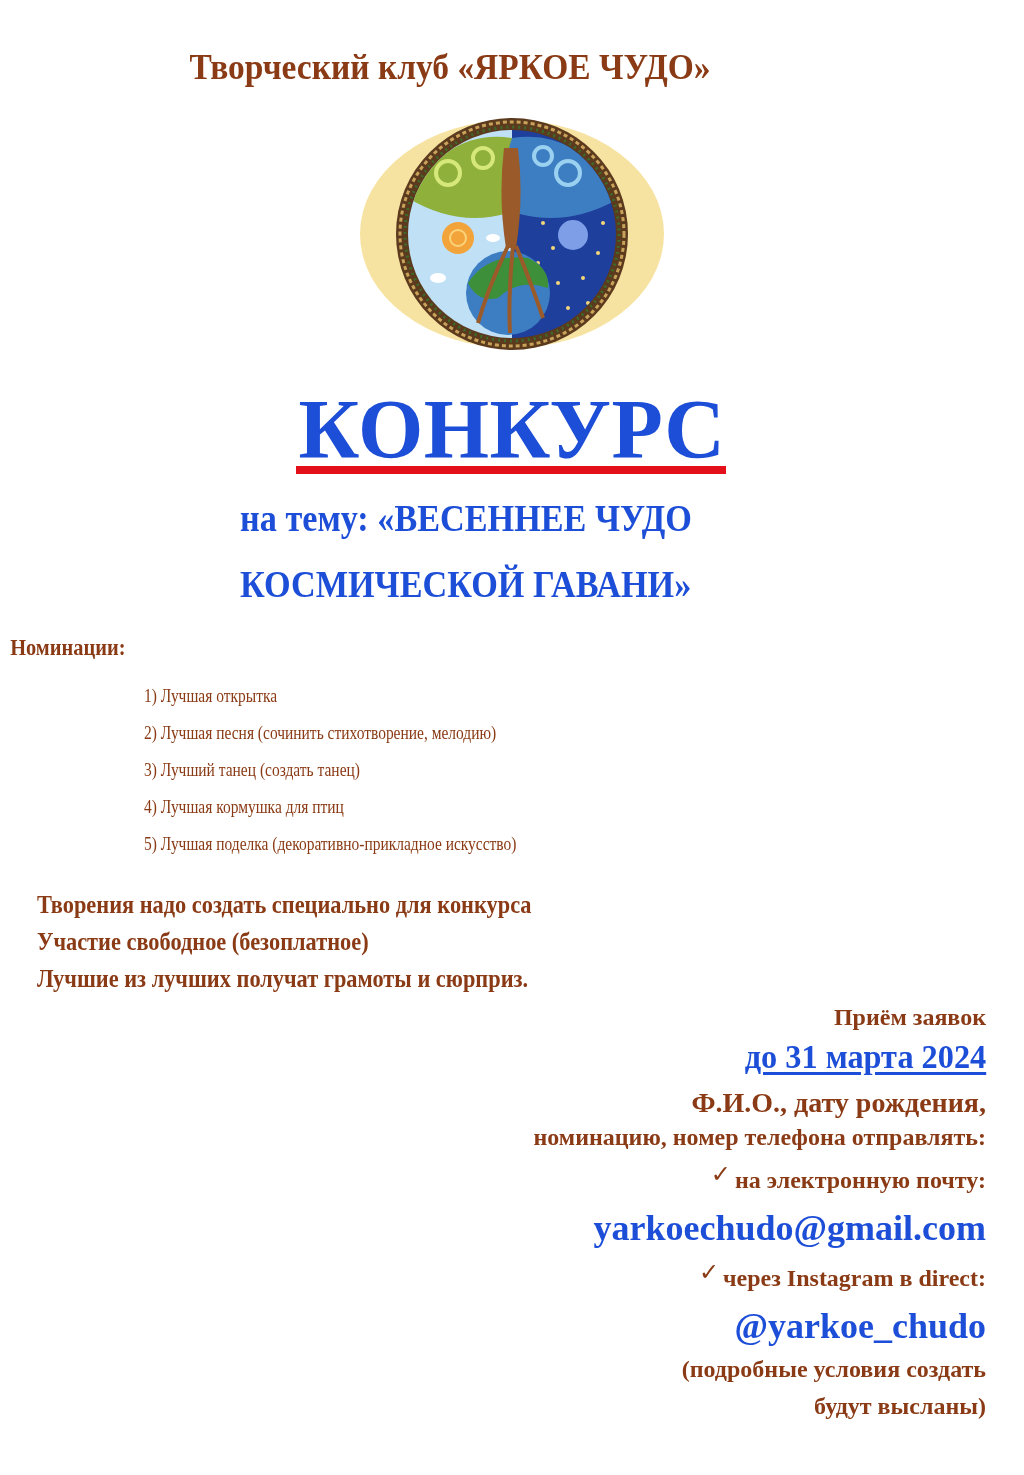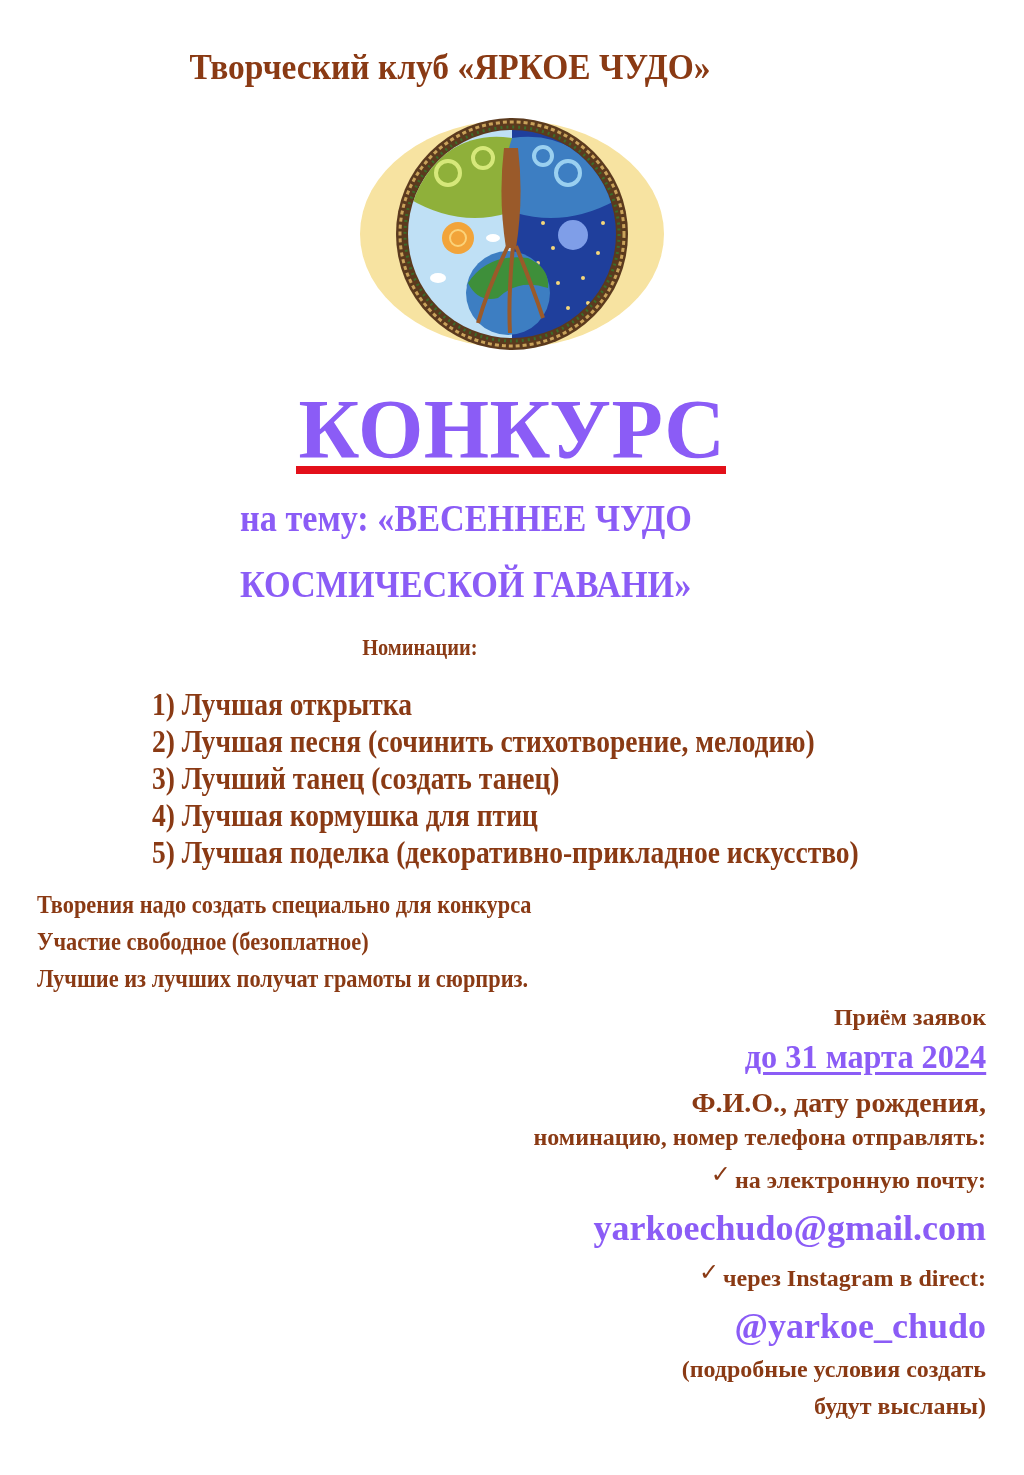--- a/index.html
+++ b/index.html
@@ -1,32 +1,32 @@
 <!DOCTYPE html>
 <html><head>
 <meta charset="utf-8">
 <style>
   html, body { margin:0; padding:0; background:#ffffff; }
   body { width:1024px; height:1475px; position:relative; overflow:hidden; font-family:"Liberation Serif", serif; }
   .abs { position:absolute; }
   .brown { color:#8a3a14; }
-  .red { color:#8b5cf6; }
+  .red { color:#1d4ed8; }
   #club-title { left:0; width:900px; top:46px; text-align:center; font-size:36px; font-weight:bold; }
   #club-title span { display:inline-block; transform:scaleX(0.93); }
   #emblem { left:358px; top:118px; width:308px; height:232px; }
   #contest-title { left:0; width:1024px; top:388px; text-align:center; font-size:84px; font-weight:bold; line-height:1; }
   #contest-title span { display:inline-block; transform:scaleX(1.0); letter-spacing:0.5px; }
   #contest-underline { left:296px; top:466px; width:430px; height:8px; background:#e3101a; }
   .theme { left:0; width:932px; text-align:center; font-size:38px; font-weight:bold; }
   .theme span { display:inline-block; transform:scaleX(0.9); }
   #theme-1 { top:496px; }
   #theme-2 { top:562px; }
-  #nominations-heading { left:0; width:839px; top:634px; text-align:center; font-size:24px; font-weight:bold; }
+  #nominations-heading { left:0; width:839px; top:634px; text-align:left; font-size:24px; font-weight:bold; }
   #nominations-heading span { display:inline-block; transform:scaleX(0.85); }
-  .nom { left:152px; font-size:32px; font-weight:bold; }
+  .nom { left:144px; font-size:18px; font-weight:normal; }
   .nom span { display:inline-block; transform:scaleX(0.86); transform-origin:left center; }
   .note { left:37px; font-size:26px; font-weight:bold; }
   .note span { display:inline-block; transform:scaleX(0.86); transform-origin:left center; }
   .right { right:38px; text-align:right; font-weight:bold; white-space:nowrap; }
   .right span.t { display:inline-block; transform-origin:right center; }
   #deadline span.t { text-decoration:underline; text-decoration-thickness:3px; text-underline-offset:4px; }
   .check { display:inline-block; font-family:"DejaVu Sans", sans-serif; font-size:24px; color:#8a3a14; margin-right:4px; position:relative; top:-6px; }
 </style>
 </head>
 <body>

